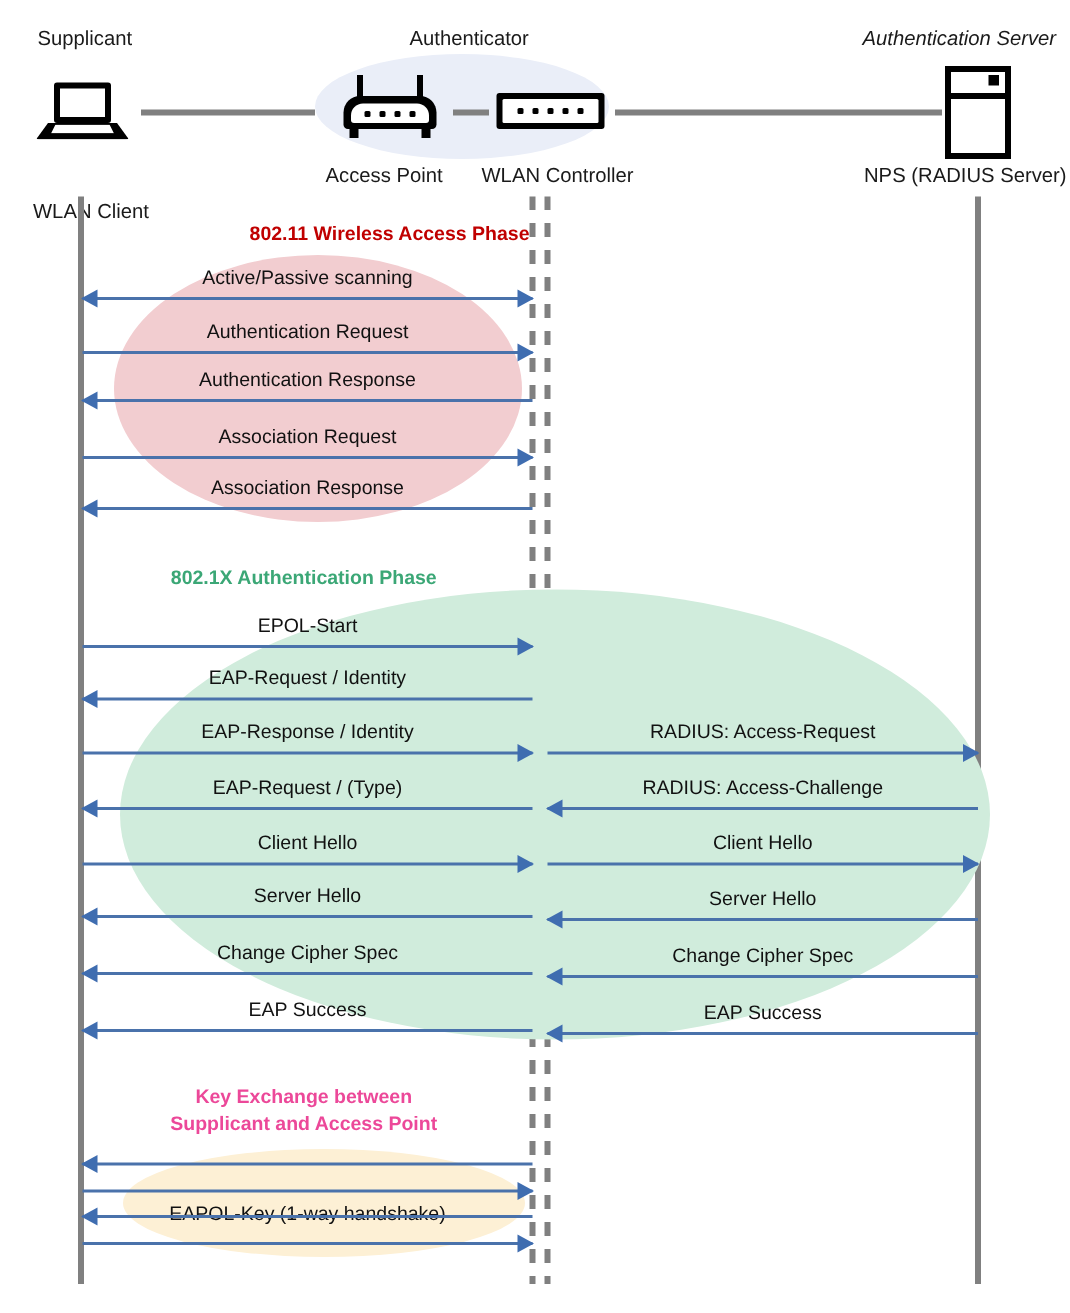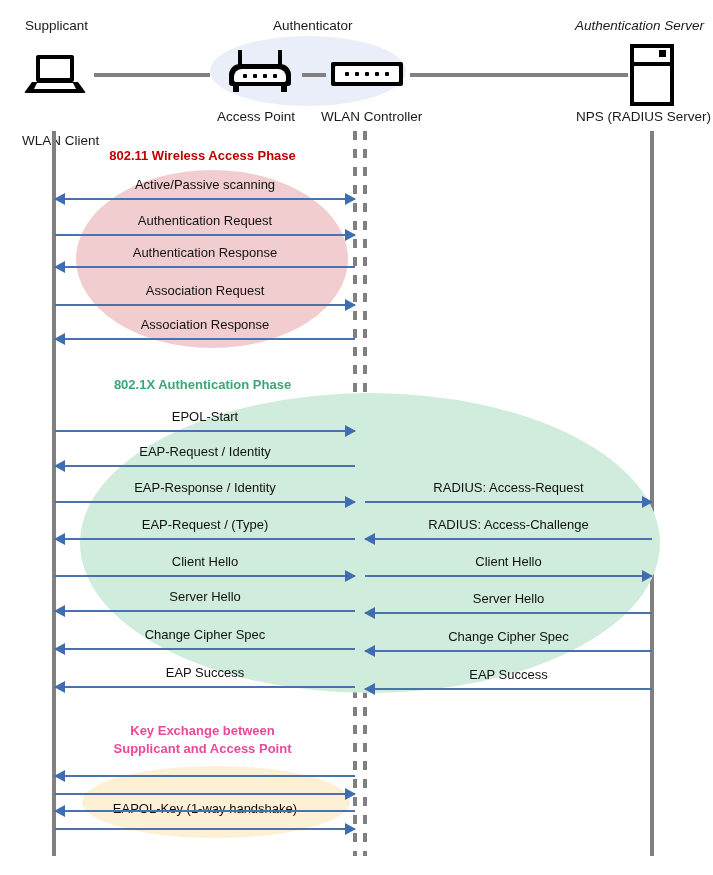--- a/index.html
+++ b/index.html
@@ -138,21 +138,21 @@
 
   <div class="lifeline" style="left:38px;top:131px;height:725px;"></div>
   <div class="lifeline dashed" style="left:339px;top:131px;height:725px;"></div>
   <div class="lifeline dashed" style="left:349px;top:131px;height:725px;"></div>
   <div class="lifeline" style="left:636px;top:131px;height:725px;"></div>
 
   <div class="ellipse" style="left:62px;top:170px;width:272px;height:178px;background:#f2cdd0;"></div>
   <div class="ellipse" style="left:66px;top:393px;width:580px;height:300px;background:#d0ecdc;"></div>
   <div class="ellipse" style="left:68px;top:766px;width:268px;height:72px;background:#fdf0d5;"></div>
 
-  <div class="phase-label" style="left:38px;top:147px;width:301px;color:#c00000;">802.11 Wireless Access Phase</div>
+  <div class="phase-label" style="left:38px;top:147px;width:301px;color:#c00000;text-align:right;">802.11 Wireless Access Phase</div>
   <div class="phase-label" style="left:38px;top:376px;width:301px;color:#3ba776;">802.1X Authentication Phase</div>
   <div class="phase-label" style="left:38px;top:722px;width:301px;color:#ec4899;">Key Exchange between
 Supplicant and Access Point</div>
 
   <div class="msg" style="left:41px;top:198px;width:300px;">
     <div class="line"></div>
       <div class="head left"></div>
       <div class="head right"></div>
     <div class="cap">Active/Passive scanning</div>
   </div>

